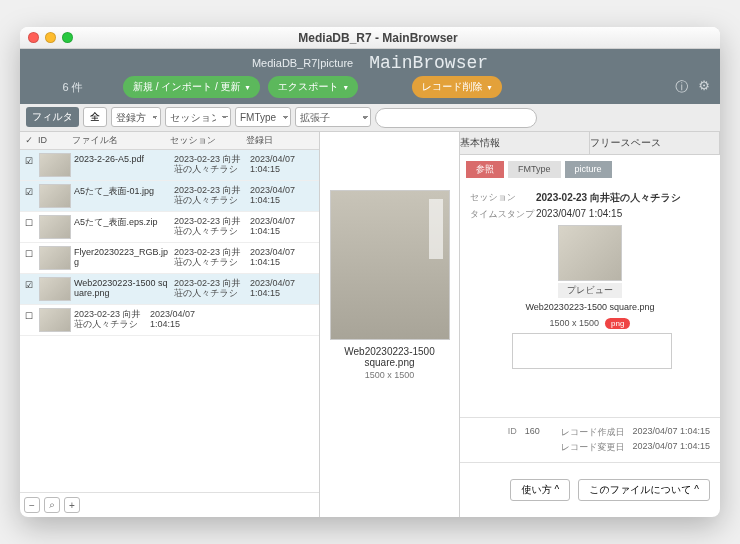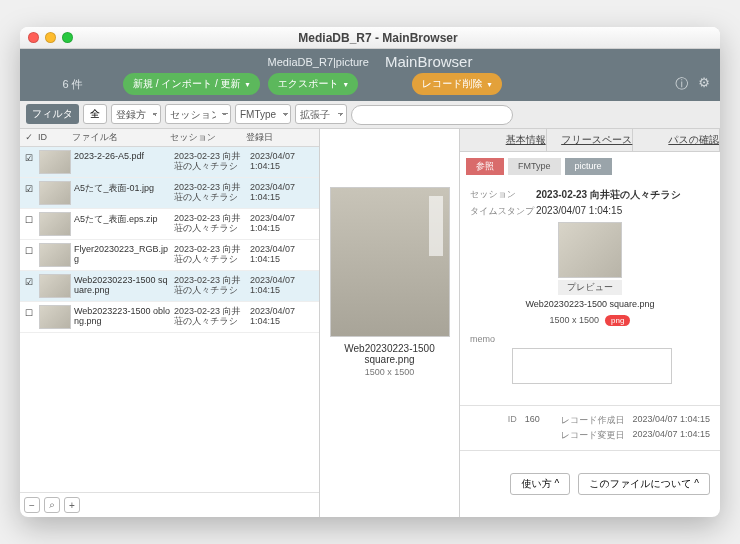--- a/index.html
+++ b/index.html
@@ -5,21 +5,21 @@
 * { box-sizing: border-box; margin: 0; padding: 0; font-family: -apple-system, "Helvetica Neue", Arial, sans-serif; }
 body { background: #f0f0f0; display: flex; align-items: center; justify-content: center; height: 544px; width: 740px; }
 .window { width: 700px; height: 490px; background: #fff; border-radius: 8px; box-shadow: 0 10px 30px rgba(0,0,0,.25); overflow: hidden; display: flex; flex-direction: column; }
 .titlebar { height: 22px; background: linear-gradient(#fdfdfd,#ececec); border-bottom: 1px solid #d0d0d0; display: flex; align-items: center; position: relative; }
 .traffic { display: flex; gap: 6px; margin-left: 8px; }
 .traffic span { width: 11px; height: 11px; border-radius: 50%; border: .5px solid rgba(0,0,0,.15); }
 .t-close { background:#ff5f57; } .t-min { background:#febc2e; } .t-max { background:#28c840; }
 .titlebar-title { position:absolute; left:16px; right:0; text-align:center; font-size:12px; color:#444; font-weight:600; }
 .header { background:#6c7a82; padding:4px 10px 6px; color:#e7ecef; position:relative; }
 .header-row1 { display:flex; align-items:center; justify-content:center; font-size:11px; }
-.header-brand { font-size:15px; font-weight:300; margin-left:16px; }
+.header-brand { font-size:18px; font-weight:300; margin-left:16px;font-family:Liberation Mono, monospace; }
 .header-row2 { display:flex; align-items:center; gap:8px; margin-top:3px; }
 .count { font-size:11px; color:#dde3e6; width:85px; text-align:center; }
 .btn { border:none; border-radius:11px; padding:4px 10px; font-size:10px; color:#fff; cursor:pointer; display:inline-flex; align-items:center; gap:3px; }
 .btn-green { background:#5cb85c; } .btn-green2 { background:#5cb85c; } .btn-orange { background:#e3a13a;margin-left:46px; }
 .chev::after { content:"▾"; font-size:8px; margin-left:2px; }
 .header-icons { margin-left:auto; display:flex; gap:10px; color:#d0d6d9; }
 .header-icons span { cursor:pointer; font-size:13px; }
 .toolbar { background:#ececec; border-bottom:1px solid #d0d0d0; padding:3px 6px; display:flex; align-items:center; gap:4px; }
 .filter-btn { background:#6c7a82; color:#fff; font-size:10px; padding:3px 6px; border-radius:3px; }
 .all-btn { background:#fff; border:1px solid #bbb; font-size:10px; padding:2px 6px; border-radius:3px; }
@@ -45,39 +45,39 @@
 .row .date { width:58px; padding:2px 2px; color:#444; line-height:1.2; }
 .left-foot { display:flex; gap:4px; padding:4px; border-top:1px solid #e0e0e0; }
 .foot-icon { width:16px; height:16px; border:1px solid #bbb; border-radius:3px; font-size:10px; display:flex; align-items:center; justify-content:center; color:#666; cursor:pointer; }
 .mid { width:140px; padding:8px; display:flex; flex-direction:column; align-items:center; border-right:1px solid #d0d0d0; }
 .mid-img { width:120px; height:150px; background:linear-gradient(#c8c4b8,#a8a498); margin-top:50px; border:1px solid #ccc; position:relative; }
 .mid-img::after { content:""; position:absolute; right:6px; top:8px; width:14px; height:60px; background:rgba(255,255,255,.6); }
 .mid-name { font-size:10px; text-align:center; margin-top:6px; color:#333; }
 .mid-dim { font-size:9px; color:#777; margin-top:2px; }
 .right { flex:1; display:flex; flex-direction:column; }
 .tabs { display:flex; background:#ececec; border-bottom:1px solid #d0d0d0; font-size:10px; }
-.tab { flex:1; text-align:right; padding:4px 0; color:#444; border-right:1px solid #d0d0d0; cursor:pointer;text-decoration:underline; }
+.tab { flex:1; text-align:left; padding:4px 0; color:#444; border-right:1px solid #d0d0d0; cursor:pointer; }
 .subtabs { display:flex; gap:4px; padding:6px; }
 .pill { border:none; border-radius:0; padding:2px 10px; font-size:9px; cursor:pointer; }
 .pill-red { background:#d96b6b; color:#fff; }
 .pill-gray { background:#e0e0e0; color:#555; }
 .pill-active { background:#9aa4aa; color:#fff; }
 .detail { padding:4px 10px; font-size:10px; color:#333; }
 .drow { display:flex; margin:3px 0; }
 .dlabel { width:66px; color:#888; font-size:9px; }
 .preview-box { border:1px solid #ccc; width:64px; height:56px; margin:4px auto 2px; background:linear-gradient(135deg,#d8d4c8,#b8b4a8); }
 .preview-cap { text-align:center; font-size:9px; color:#555; background:#eee; width:64px; margin:0 auto 4px; padding:1px 0; }
 .preview-name { text-align:center; font-size:9px; margin-bottom:6px; }
 .dim-badge { display:flex; align-items:center; justify-content:center; gap:6px; font-size:9px; color:#555; }
 .badge { background:#ef4444; color:#fff; border-radius:8px; padding:1px 6px; font-size:8px; }
 .memo { border:1px solid #ccc; width:160px; height:36px; margin:4px 0 0 42px; }
 .right-foot { margin-top:auto; border-top:1px solid #e0e0e0; padding:6px 10px; font-size:9px; color:#666; }
 .rf-row { display:flex; justify-content:flex-end; gap:8px; margin:2px 0; }
 .rf-label { color:#888; }
-.bottom-btns { display:flex; gap:8px; justify-content:flex-end; padding:22px 10px; border-top:1px solid #e0e0e0; }
+.bottom-btns { display:flex; gap:8px; justify-content:flex-end; padding:16px 10px; border-top:1px solid #e0e0e0; }
 .bottom-btns button { font-size:10px; padding:3px 10px; border:1px solid #bbb; background:#fff; border-radius:3px; cursor:pointer; }
 </style>
 </head>
 <body>
 
 <div class="window">
   <div class="titlebar">
     <div class="traffic">
       <span class="t-close"></span>
       <span class="t-min"></span>
@@ -104,21 +104,21 @@
       </div>
     </div>
   </div>
 
   <div class="toolbar">
     <span class="filter-btn">フィルタ</span>
     <span class="all-btn">全</span>
     <select class="sel" style="width:50px"><option>登録方法</option></select>
     <select class="sel" style="width:66px"><option>セッション</option></select>
     <select class="sel" style="width:56px"><option>FMType</option></select>
-    <select class="sel" style="width:52px"><option>拡張子</option></select>
+    <select class="sel" style="width:76px"><option>拡張子</option></select>
     <div class="search-wrap"><input class="search" placeholder="" style=""></div>
   </div>
 
   <div class="body">
     <div class="left">
       <div class="th-row">
         <div class="col-ck">✓</div>
         <div class="col-thumb">ID</div>
         <div class="col-name">ファイル名</div>
         <div class="col-sess">セッション</div>
@@ -156,21 +156,20 @@
           <div class="row sel-row">
             <div class="ck">☑</div>
   <div class="thumb"></div>
   <div class="fname">Web20230223-1500 square.png</div>
   <div class="sess">2023-02-23 向井荘の人々チラシ</div>
   <div class="date">2023/04/07 1:04:15</div>
           </div>
           <div class="row">
             <div class="ck">☐</div>
   <div class="thumb"></div>
-  <div class="fname">Web2023223-1500 oblong.png</div>
   <div class="sess">2023-02-23 向井荘の人々チラシ</div>
   <div class="date">2023/04/07 1:04:15</div>
           </div>
         </div>
       <div class="left-foot">
         <span class="foot-icon">−</span>
         <span class="foot-icon">⌕</span>
         <span class="foot-icon">+</span>
       </div>
     </div>
@@ -178,21 +177,20 @@
     <div class="mid">
       <div class="mid-img"></div>
       <div class="mid-name">Web20230223-1500 square.png</div>
       <div class="mid-dim">1500 x 1500</div>
     </div>
 
     <div class="right">
       <div class="tabs">
         <div class="tab">基本情報</div>
         <div class="tab">フリースペース</div>
-        <div class="tab">パスの確認</div>
       </div>
       <div class="subtabs">
         <button class="pill pill-red">参照</button>
         <button class="pill pill-gray">FMType</button>
         <button class="pill pill-active">picture</button>
       </div>
       <div class="detail">
         <div class="drow">
             <span class="dlabel">セッション</span>
             <b>2023-02-23 向井荘の人々チラシ</b>
@@ -201,23 +199,20 @@
             <span class="dlabel">タイムスタンプ</span>
             <span>2023/04/07 1:04:15</span>
           </div>
         <div class="preview-box"></div>
         <div class="preview-cap">プレビュー</div>
         <div class="preview-name">Web20230223-1500 square.png</div>
         <div class="dim-badge">
           <span>1500 x 1500</span>
           <span class="badge">png</span>
         </div>
-        <div class="drow" style="margin-top:8px">
-            <span class="dlabel">memo</span>
-          </div>
         <div class="memo"></div>
       </div>
       <div class="right-foot">
         <div class="rf-row"><span class="rf-label">ID</span><span>160</span>&nbsp;&nbsp;<span class="rf-label">レコード作成日</span><span>2023/04/07 1:04:15</span></div>
         <div class="rf-row">
             <span class="rf-label">レコード変更日</span>
             <span>2023/04/07 1:04:15</span>
           </div>
       </div>
       <div class="bottom-btns">

